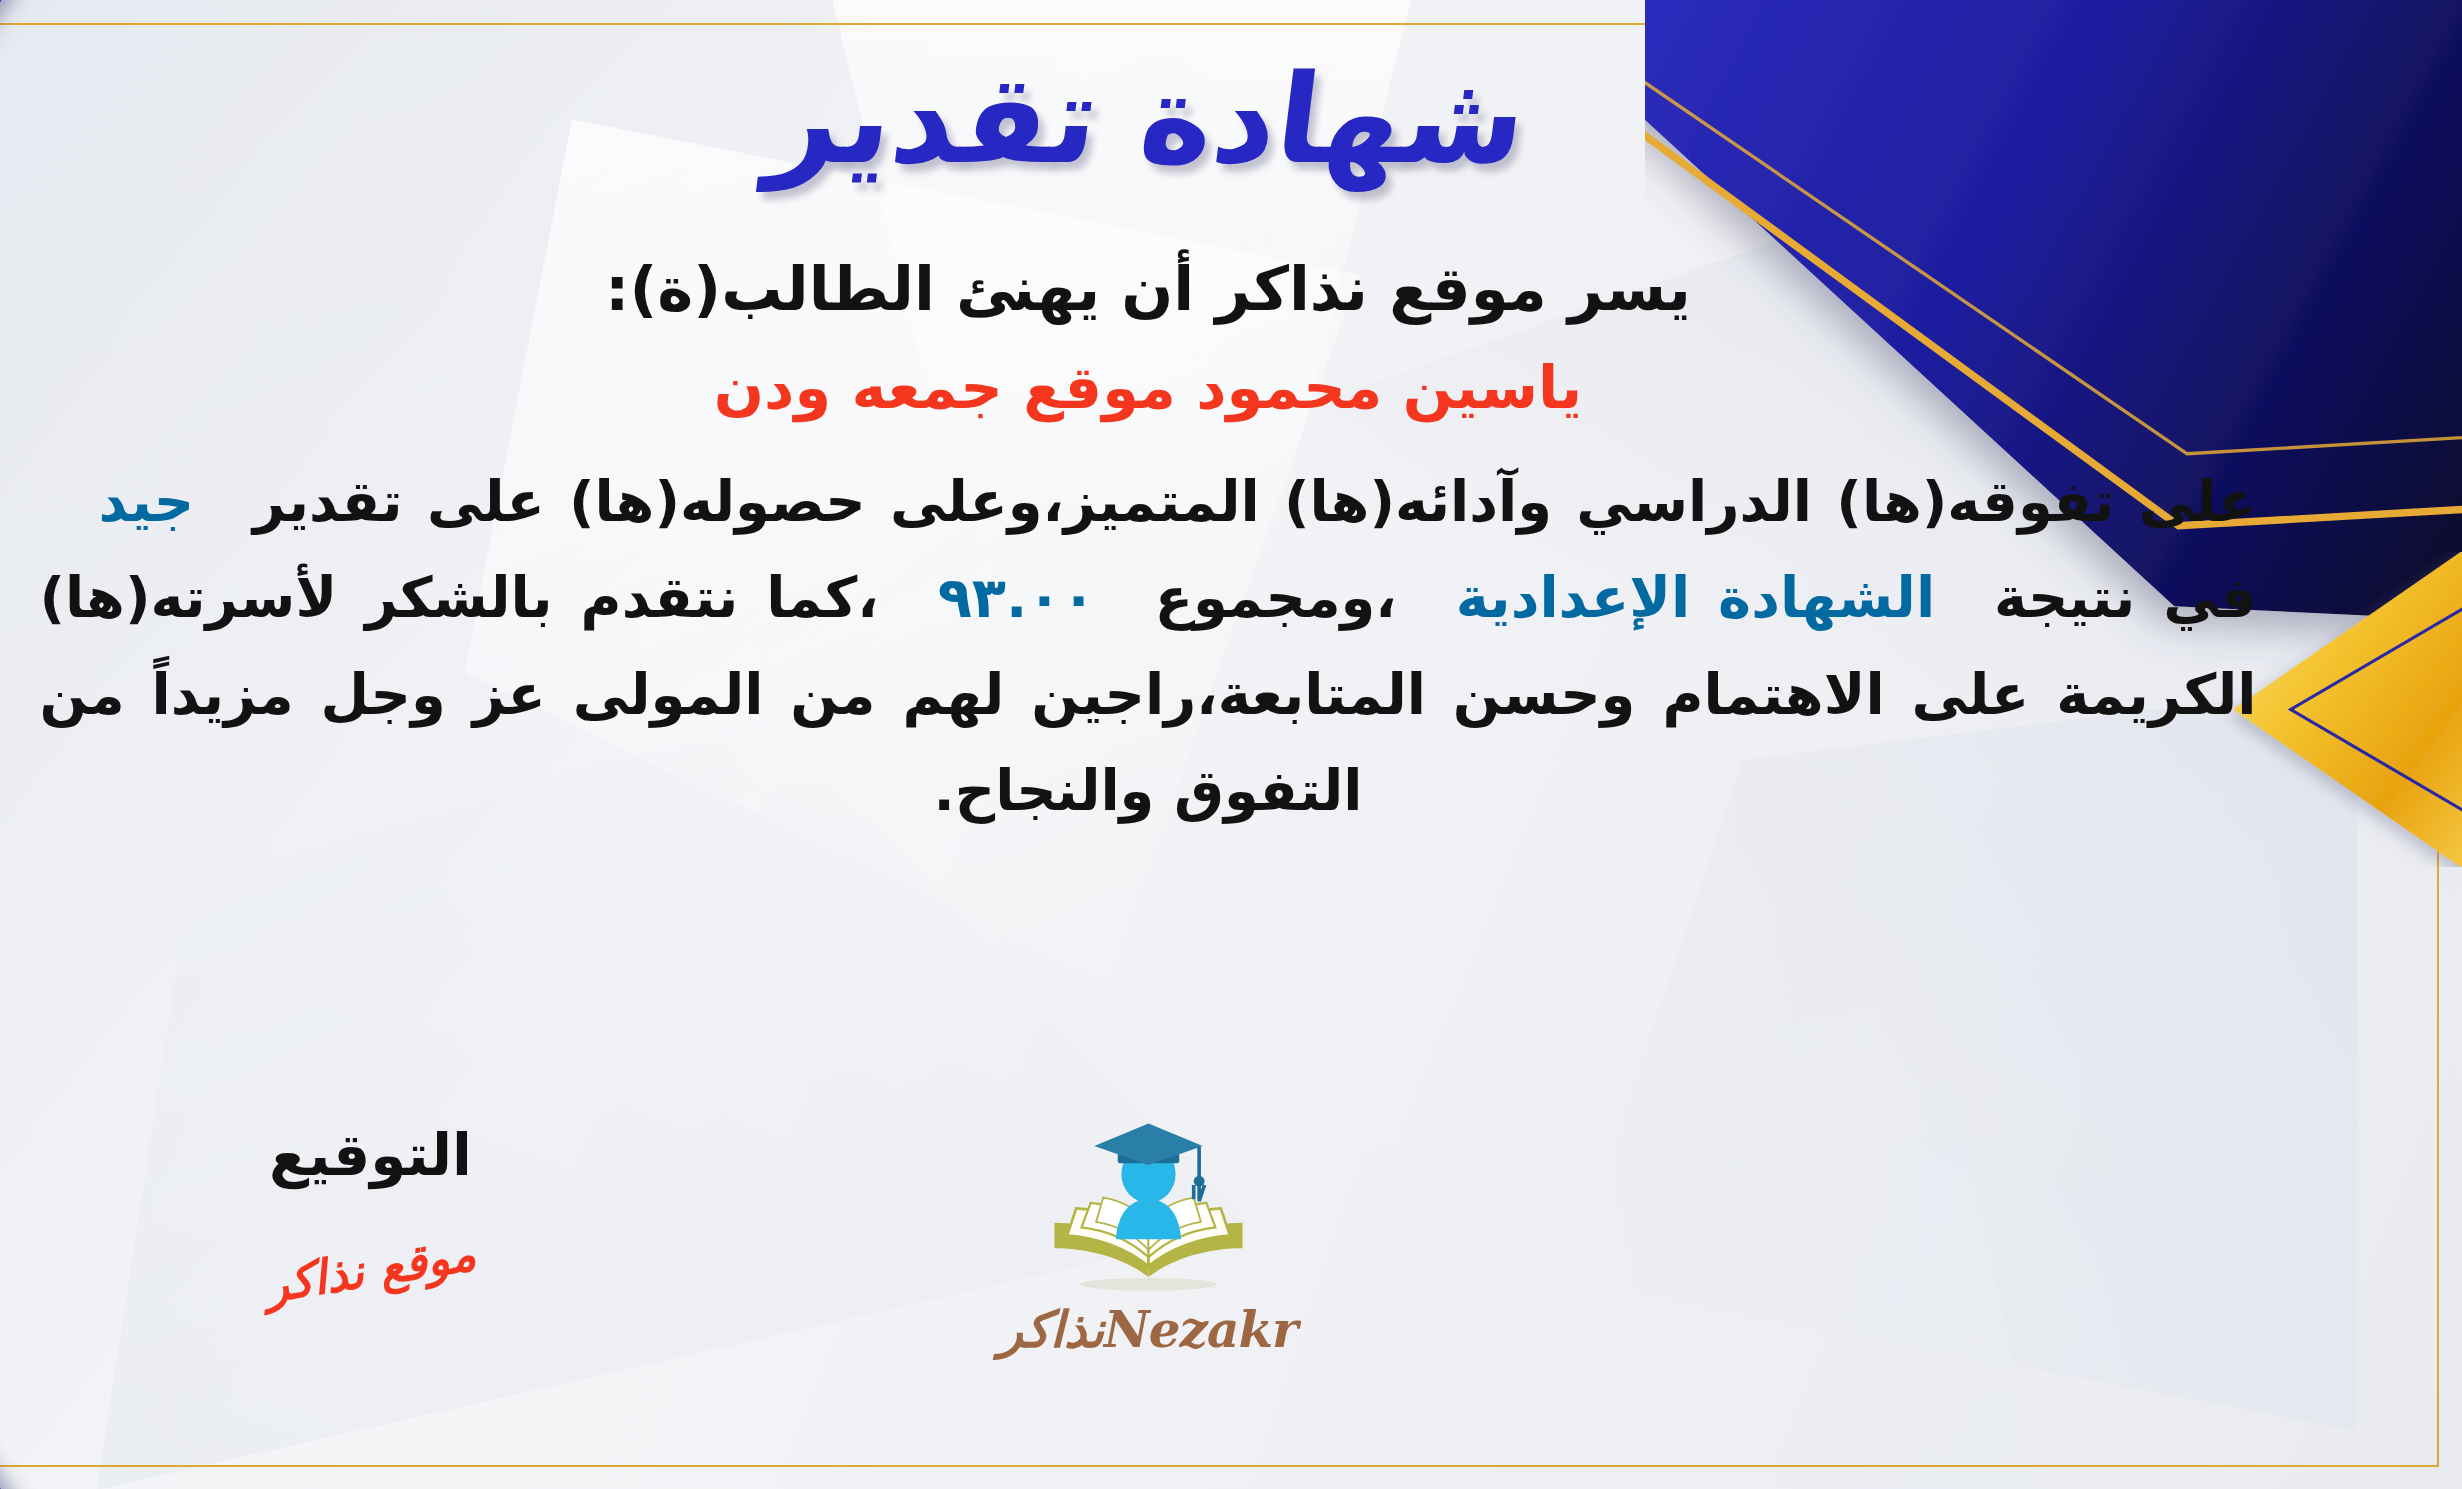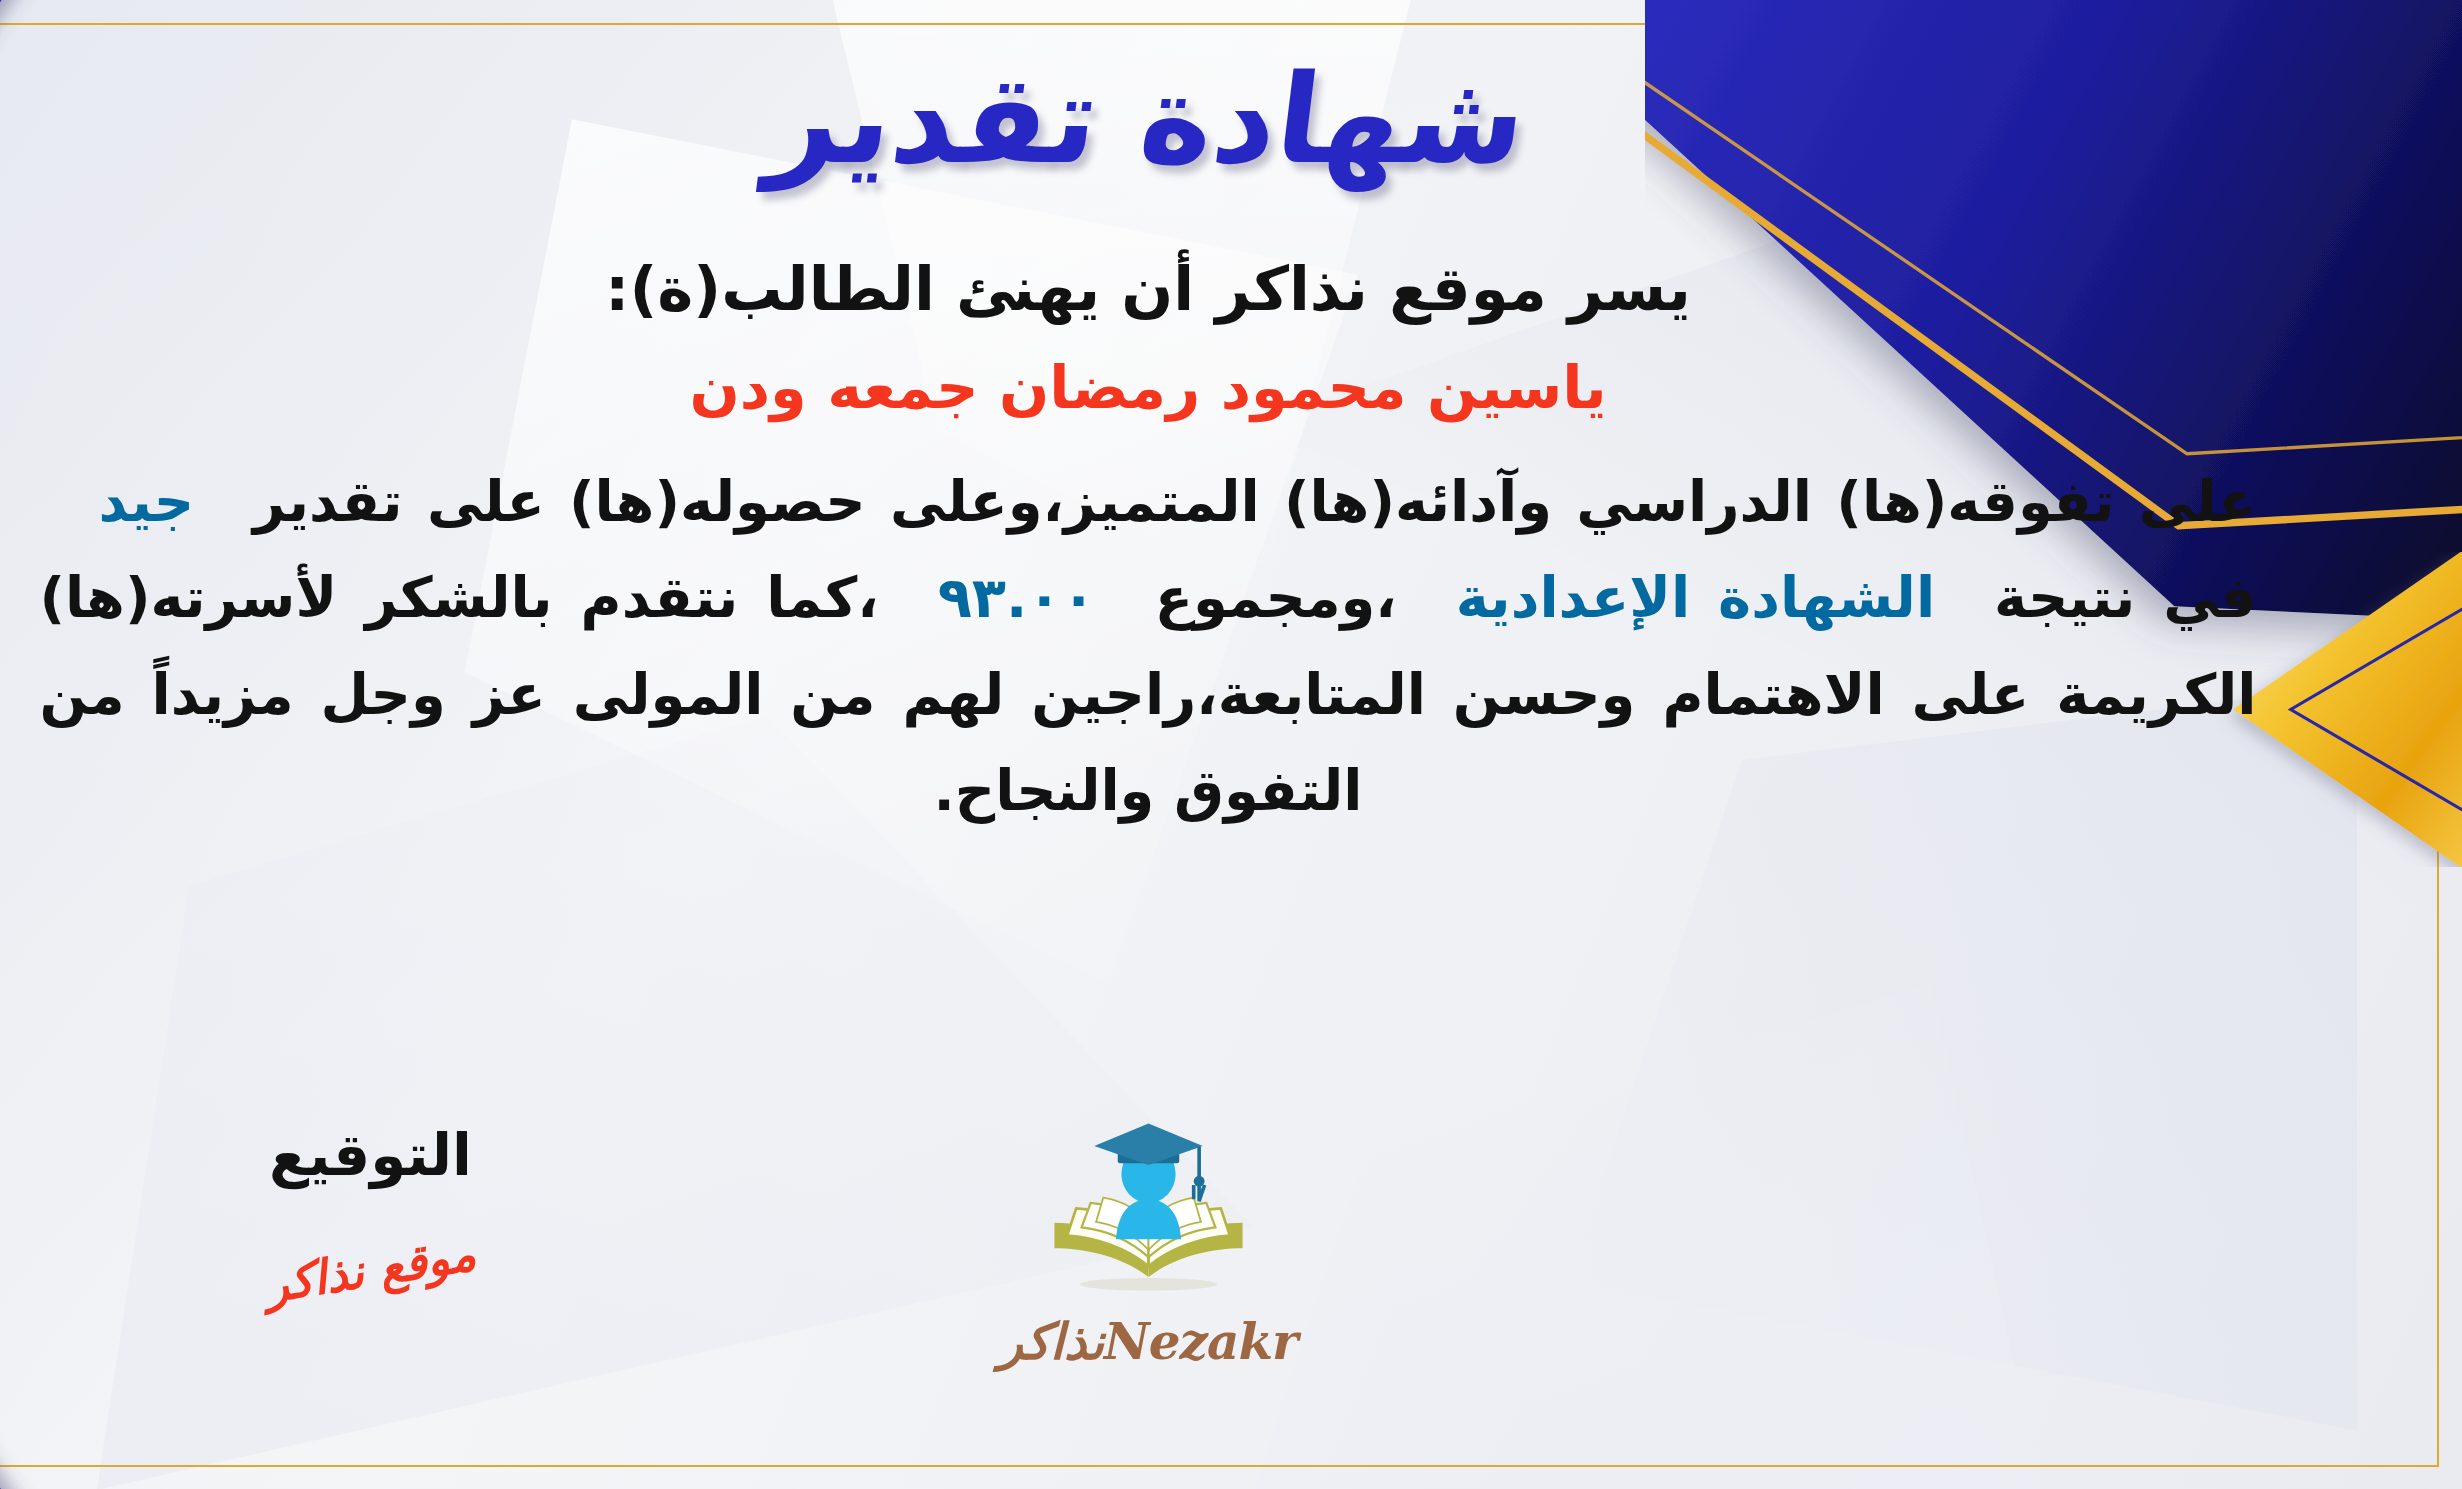--- a/index.html
+++ b/index.html
@@ -150,21 +150,21 @@
   .logo-wrap{
     position:absolute;
     left:50%;
     transform:translateX(-50%);
     top:-4.9px;
     width:374px;
     text-align:center;
   }
   .logo-mark{width:217px;height:182px;margin:0 auto;display:block;}
   .logo-text{
-    margin-top:14px;
+    margin-top:2px;
     font-size:50px;
     font-weight:700;
     font-style:italic;
     color:#9e6744;
     letter-spacing:-1px;
     white-space:nowrap;
     line-height:1;
   }
   .logo-text .lat{font-family:"DejaVu Serif","Liberation Serif",serif;}
 </style>
@@ -261,21 +261,21 @@
   </div>
 
   <div class="content">
 
     <div class="title">شهادة تقدير</div>
 
     <div class="body-block">
 
       <div class="line-intro">يسر موقع نذاكر أن يهنئ الطالب(ة):</div>
 
-      <div class="student-name">ياسين محمود رمضان جمعه ودن</div>
+      <div class="student-name">ياسين محمود موقع جمعه ودن</div>
 
       <div class="para">
         <span>على تفوقه(ها) الدراسي وآدائه(ها) المتميز،وعلى حصوله(ها) على تقدير</span><span class="sp"></span><span class="hl">جيد</span><span class="sp"></span><span>في نتيجة</span><span class="sp"></span><span class="hl">الشهادة الإعدادية</span><span class="sp"></span><span>،ومجموع</span><span class="sp"></span><span class="hl">٩٣.٠٠</span><span class="sp"></span><span>،كما نتقدم بالشكر لأسرته(ها) الكريمة على الاهتمام وحسن المتابعة،راجين لهم من المولى عز وجل مزيداً من التفوق والنجاح.</span>
       </div>
 
     </div>
 
     <div class="footer">
 
       <div class="sig-wrap">

